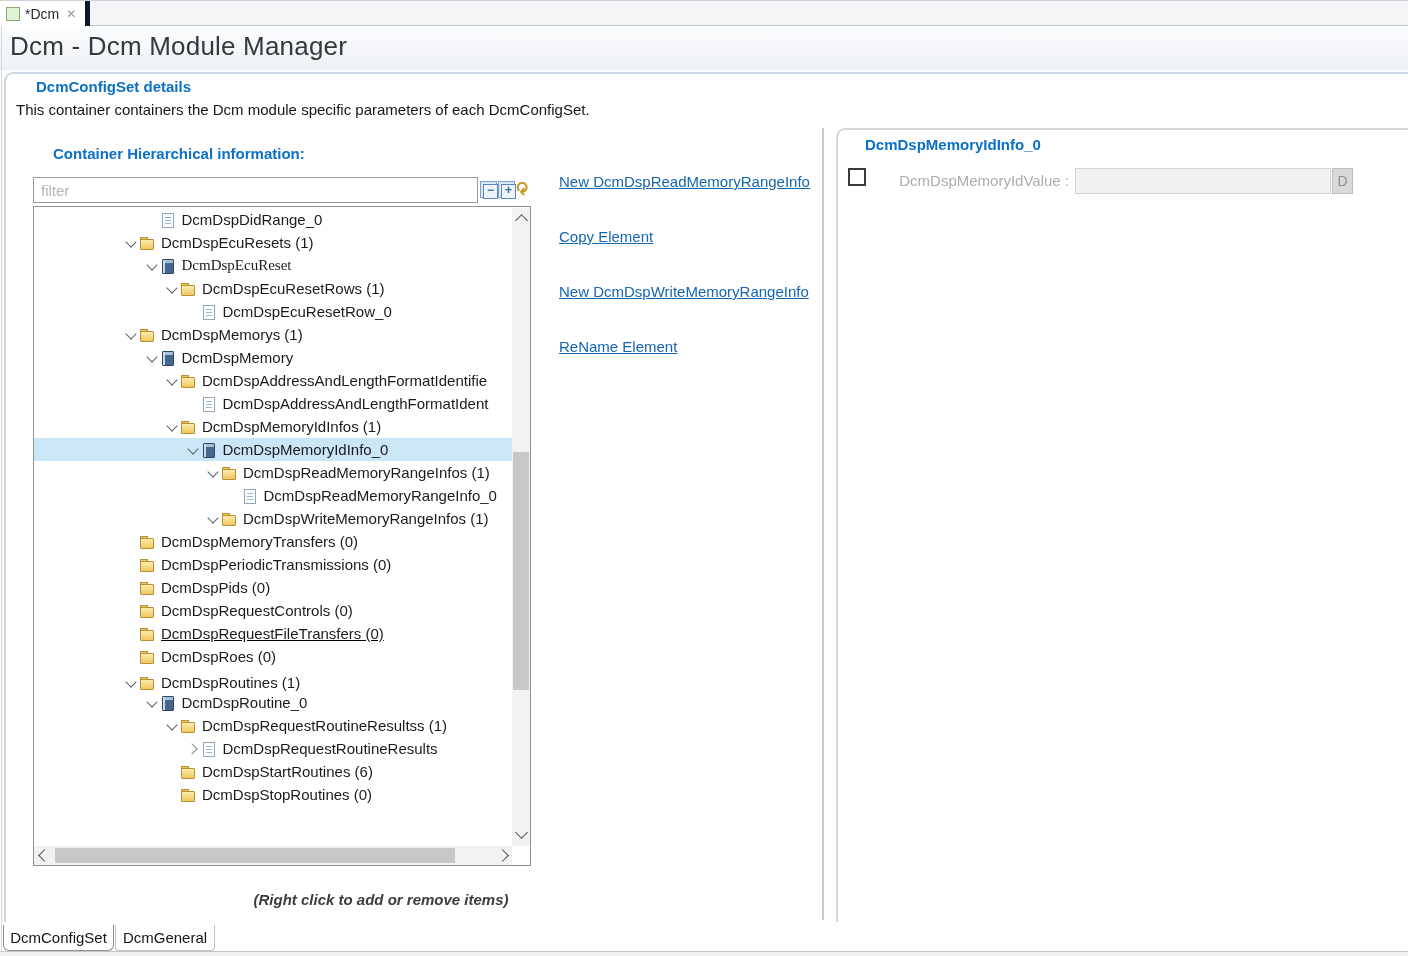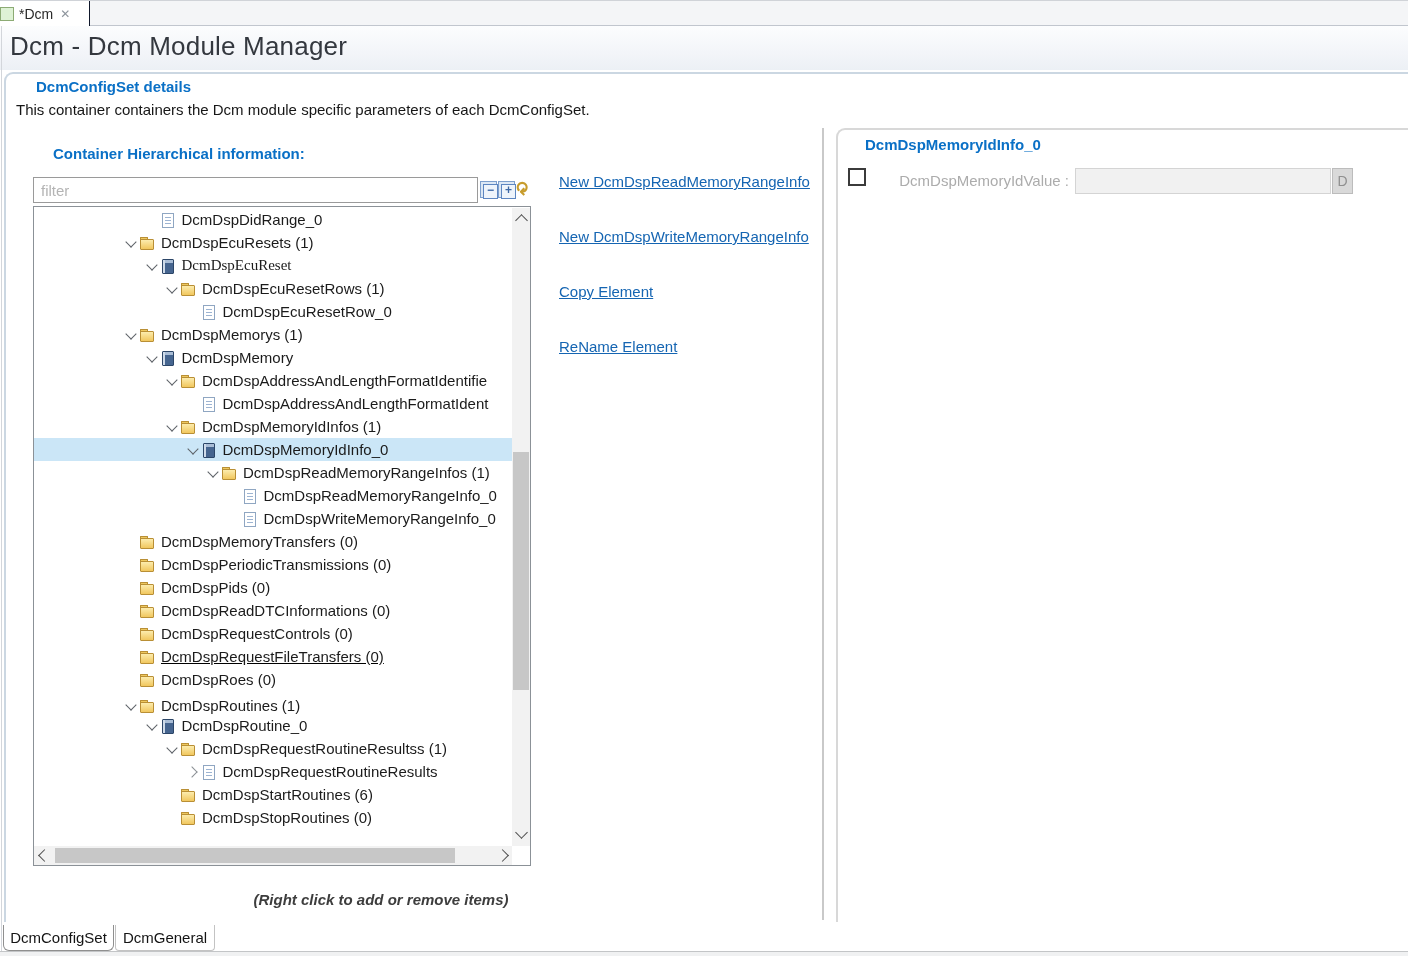--- a/index.html
+++ b/index.html
@@ -7,22 +7,22 @@
     width:1408px;height:956px;position:relative;overflow:hidden;
     background:#ffffff;font-family:"Liberation Sans",sans-serif;
     -webkit-font-smoothing:antialiased;
   }
   .abs{position:absolute;}
 
   
   #tabbar{left:0;top:0;width:1408px;height:26px;background:#f4f5f7;
     border-top:1px solid #d0d3d8;border-bottom:1px solid #c1c6ce;box-sizing:border-box;}
   #editor-tab{left:0;top:1px;height:25px;width:90px;background:#ffffff;
-    border-right:1px solid #0f172a;box-sizing:border-box;
-    display:flex;align-items:center;gap:5px;padding:0 0;cursor:default;}
+    border-right:5px solid #0f172a;box-sizing:border-box;
+    display:flex;align-items:center;gap:5px;padding:0 6px;cursor:default;}
   #editor-tab .form-icon{width:12px;height:12px;background:#def2d5;border:1px solid #8cab74;flex:0 0 12px;}
   #editor-tab .tab-title{font-size:14px;color:#2a2a2a;}
   #editor-tab .tab-close{font-size:12px;color:#8d949c;margin-left:2px;cursor:pointer;}
 
   
   #titleband{left:0;top:26px;width:1408px;height:44px;
     background:linear-gradient(180deg,#fcfdfe 0%,#f3f5f9 60%,#ecf0f5 100%);}
   #page-title{left:10px;top:31px;font-size:26px;color:#34383f;letter-spacing:.2px;}
 
   #left-edge{left:1px;top:26px;width:1px;height:930px;background:#d3d6db;}
@@ -203,44 +203,39 @@
       <div class="tree-row" style="padding-left: 170px;">
         <span class="chev down"></span>
         <span class="ic folder"></span>
         <span class="tree-label">DcmDspReadMemoryRangeInfos (1)</span>
       </div>
       <div class="tree-row" style="padding-left: 190.5px;">
         <span class="chev"></span>
         <span class="ic doc"></span>
         <span class="tree-label">DcmDspReadMemoryRangeInfo_0</span>
       </div>
-      <div class="tree-row" style="padding-left: 190.5px;">
-        <span class="chev"></span>
-        <span class="ic doc"></span>
-        <span class="tree-label">DcmDspWriteMemoryRangeInfo_0</span>
+      <div class="tree-row" style="padding-left: 170px;">
+        <span class="chev down"></span>
+        <span class="ic folder"></span>
+        <span class="tree-label">DcmDspWriteMemoryRangeInfos (1)</span>
       </div>
       <div class="tree-row" style="padding-left: 88px;">
         <span class="chev"></span>
         <span class="ic folder"></span>
         <span class="tree-label">DcmDspMemoryTransfers (0)</span>
       </div>
       <div class="tree-row" style="padding-left: 88px;">
         <span class="chev"></span>
         <span class="ic folder"></span>
         <span class="tree-label">DcmDspPeriodicTransmissions (0)</span>
       </div>
       <div class="tree-row" style="padding-left: 88px;">
         <span class="chev"></span>
         <span class="ic folder"></span>
         <span class="tree-label">DcmDspPids (0)</span>
-      </div>
-      <div class="tree-row" style="padding-left: 88px;">
-        <span class="chev"></span>
-        <span class="ic folder"></span>
-        <span class="tree-label">DcmDspReadDTCInformations (0)</span>
       </div>
       <div class="tree-row" style="padding-left: 88px;">
         <span class="chev"></span>
         <span class="ic folder"></span>
         <span class="tree-label">DcmDspRequestControls (0)</span>
       </div>
       <div class="tree-row" style="padding-left: 88px; text-decoration: underline;">
         <span class="chev"></span>
         <span class="ic folder"></span>
         <span class="tree-label">DcmDspRequestFileTransfers (0)</span>
@@ -290,22 +285,22 @@
     <span class="chvr lf"></span>
     <div id="hthumb"></div>
     <span class="chvr rt"></span>
   </div>
 </div>
 
 <div class="abs" id="hint">(Right click to add or remove items)</div>
 
 <div class="abs" id="links">
     <a class="action-link">New DcmDspReadMemoryRangeInfo</a>
+    <a class="action-link">Copy Element</a>
     <a class="action-link">New DcmDspWriteMemoryRangeInfo</a>
-    <a class="action-link">Copy Element</a>
     <a class="action-link">ReName Element</a>
   </div>
 
 <div class="abs" id="divider"></div>
 
 <div class="abs" id="detailbox"></div>
 <div class="abs blue-head" id="detail-title">DcmDspMemoryIdInfo_0</div>
 <div class="abs" id="detail-checkbox"></div>
 <div class="abs" id="detail-label">DcmDspMemoryIdValue :</div>
 <input class="abs" id="detail-input" disabled="" value="" style="">

